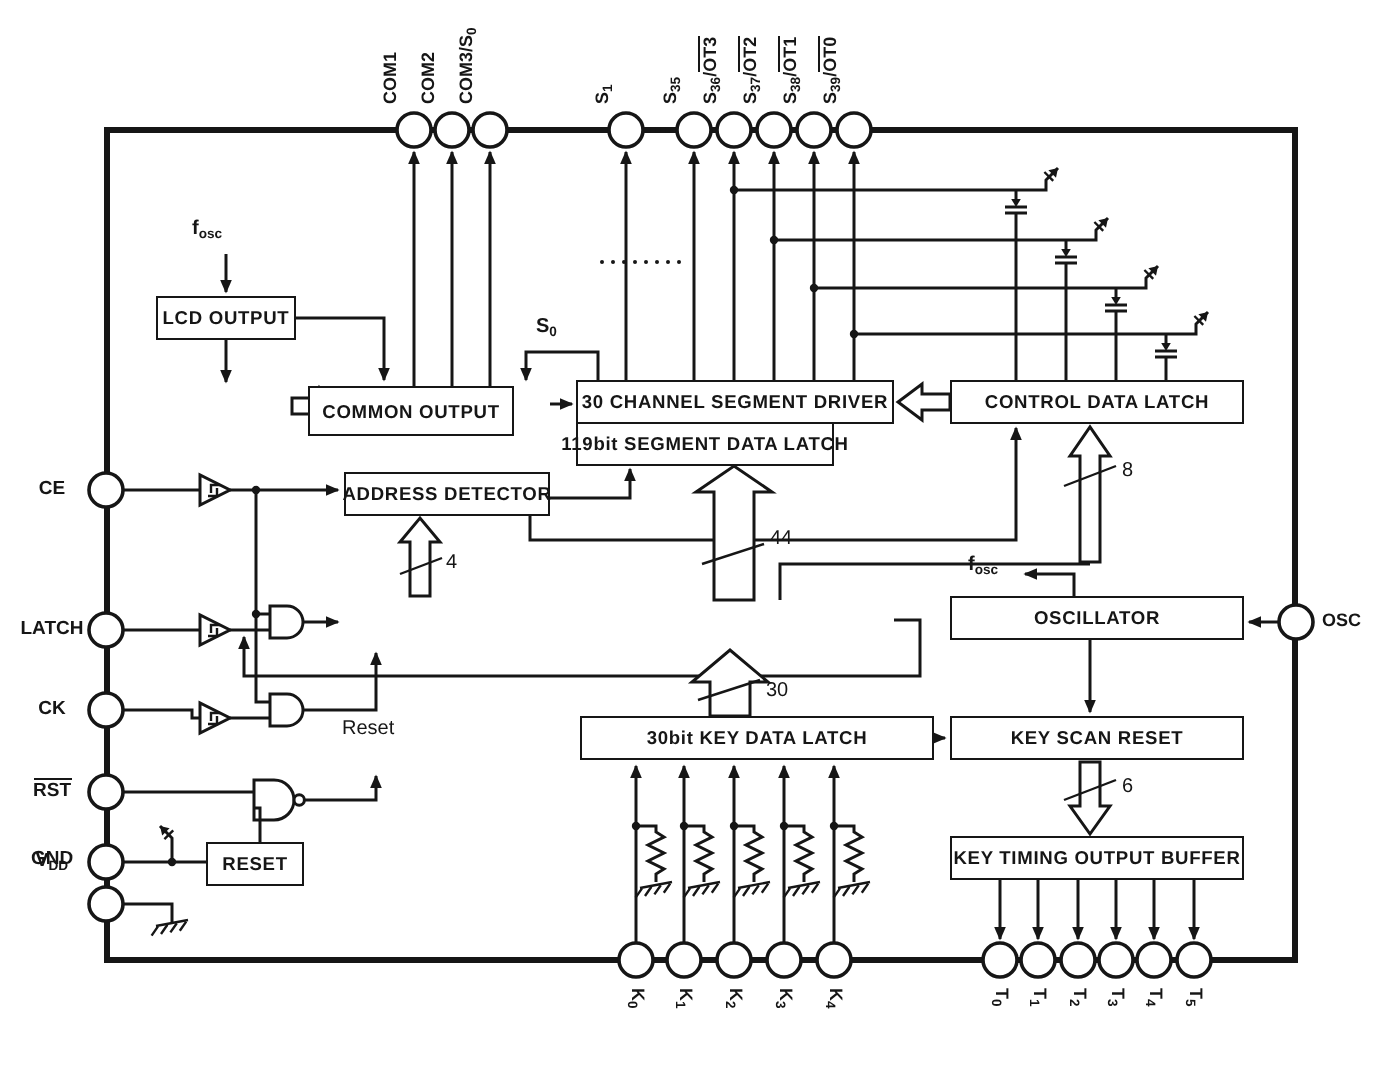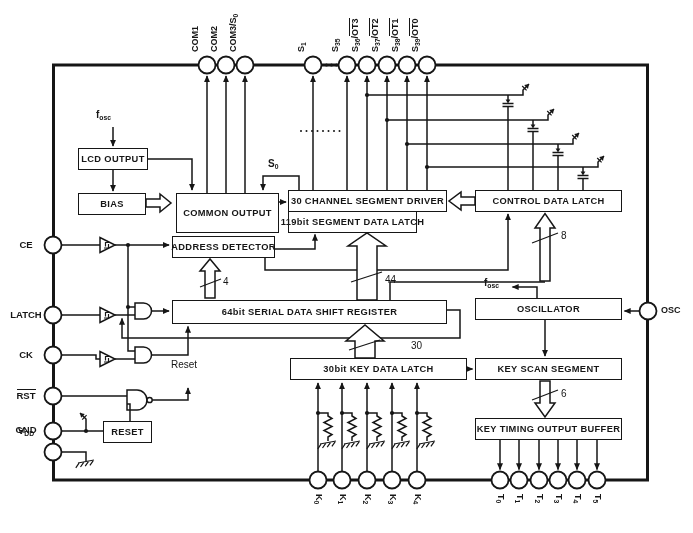--- a/index.html
+++ b/index.html
@@ -219,30 +219,28 @@
     <circle class="pin" cx="500" cy="480" r="8.5"></circle>
     <circle class="pin" cx="519" cy="480" r="8.5"></circle>
     <circle class="pin" cx="539" cy="480" r="8.5"></circle>
     <circle class="pin" cx="558" cy="480" r="8.5"></circle>
     <circle class="pin" cx="577" cy="480" r="8.5"></circle>
     <circle class="pin" cx="597" cy="480" r="8.5"></circle>
   </g>
 </svg>
 
 <div class="box" style="left:78px;top:148px;width:70px;height:22px;">LCD OUTPUT</div>
-<div class="box" style="left:78px;top:193px;width:68px;height:22px;">BIAS</div>
-<div class="box" style="left:176px;top:193px;width:103px;height:40px;">COMMON OUTPUT</div>
+<div class="box" style="left:154px;top:193px;width:103px;height:25px;">COMMON OUTPUT</div>
 <div class="box" style="left:288px;top:190px;width:159px;height:22px;">30 CHANNEL SEGMENT DRIVER</div>
 <div class="box" style="left:288px;top:211px;width:129px;height:22px;">119bit SEGMENT DATA LATCH</div>
 <div class="box" style="left:172px;top:236px;width:103px;height:22px;">ADDRESS DETECTOR</div>
 <div class="box" style="left:475px;top:190px;width:147px;height:22px;">CONTROL DATA LATCH</div>
-<div class="box" style="left:172px;top:300px;width:275px;height:24px;">64bit SERIAL DATA SHIFT REGISTER</div>
 <div class="box" style="left:290px;top:358px;width:177px;height:22px;">30bit KEY DATA LATCH</div>
 <div class="box" style="left:475px;top:298px;width:147px;height:22px;">OSCILLATOR</div>
-<div class="box" style="left:475px;top:358px;width:147px;height:22px;">KEY SCAN SEGMENT</div>
+<div class="box" style="left:475px;top:358px;width:147px;height:22px;">KEY SCAN RESET</div>
 <div class="box" style="left:475px;top:418px;width:147px;height:22px;">KEY TIMING OUTPUT BUFFER</div>
 <div class="box" style="left:103px;top:421px;width:49px;height:22px;">RESET</div>
 
 <div class="lab vt" style="left:200.5px;top:41px;">COM1</div>
 <div class="lab vt" style="left:219.5px;top:41px;">COM2</div>
 <div class="lab vt" style="left:238.5px;top:41px;">COM3/S<span class="sb">0</span></div>
 <div class="lab vt" style="left:306.5px;top:41px;">S<span class="sb">1</span></div>
 <div class="lab vt" style="left:340.5px;top:41px;">S<span class="sb">35</span></div>
 <div class="lab vt" style="left:360.5px;top:41px;">S<span class="sb">36</span>/<span class="ov">OT3</span></div>
 <div class="lab vt" style="left:380.5px;top:41px;">S<span class="sb">37</span>/<span class="ov">OT2</span></div>
@@ -269,18 +267,18 @@
 <div class="lab vb" style="left:563.5px;top:494px;">T<span class="sb">3</span></div>
 <div class="lab vb" style="left:582.5px;top:494px;">T<span class="sb">4</span></div>
 <div class="lab vb" style="left:602.5px;top:494px;">T<span class="sb">5</span></div>
 
 <div class="lab" style="left:96px;top:109px;font-size:10px;">f<span class="sb">osc</span></div>
 <div class="lab" style="left:484px;top:277px;font-size:10px;">f<span class="sb">osc</span></div>
 <div class="lab" style="left:268px;top:158px;font-size:10px;">S<span class="sb">0</span></div>
 <div class="lab" style="left:171px;top:359px;font-weight:400;font-size:10px;">Reset</div>
 
 <span class="num" style="left:223px;top:276px;">4</span>
-<span class="num" style="left:385px;top:274px;">44</span>
+<span class="num" style="left:385px;top:264px;">44</span>
 <span class="num" style="left:561px;top:230px;">8</span>
-<span class="num" style="left:383px;top:340px;margin-left:28px;">30</span>
+<span class="num" style="left:383px;top:340px;">30</span>
 <span class="num" style="left:561px;top:388px;">6</span>
 
 </div>
 
 </body></html>

